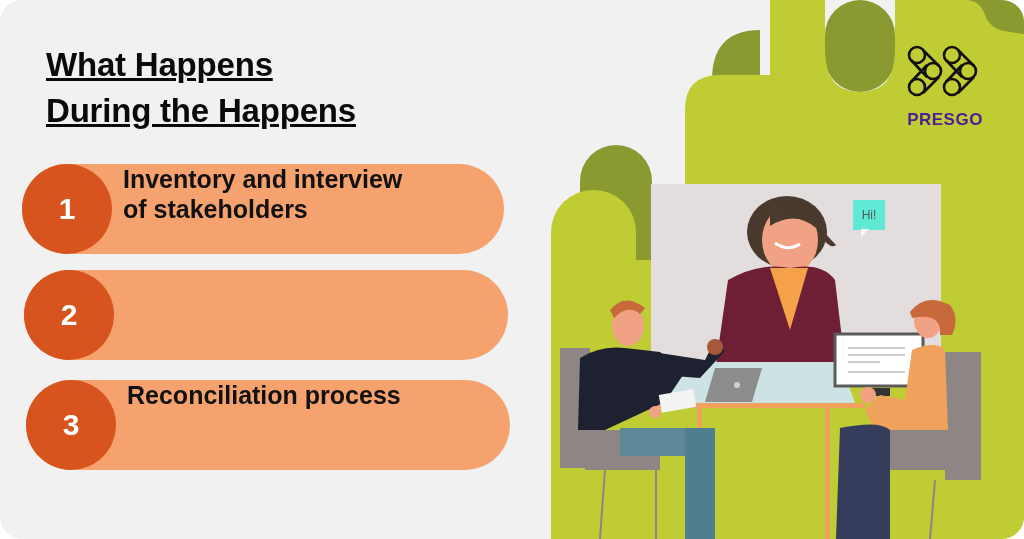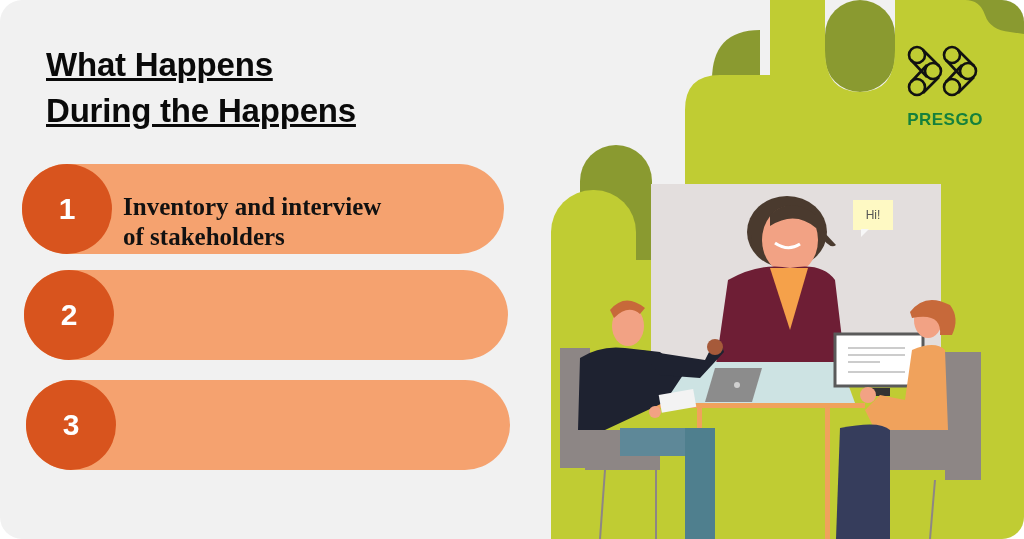--- a/index.html
+++ b/index.html
@@ -20,32 +20,32 @@
     position: absolute; left: 22px; height: 90px;
     background: #f5a26f; border-radius: 45px;
   }
   .step-num {
     position: absolute; left: 0; top: 0; width: 90px; height: 90px;
     border-radius: 50%; background: #d8541e; color: #ffffff;
     font-size: 30px; font-weight: 700; display: flex; align-items: center; justify-content: center;
   }
   .step-label {
     position: absolute; left: 101px; top: 0; height: 88px;
-    display: flex; flex-direction: column; justify-content: flex-end;
-    font-size: 25px; font-weight: 700; color: #111111; line-height: 30px; font-family: Liberation Serif, serif;
+    display: flex; flex-direction: column; justify-content: flex-start;
+    font-size: 25px; font-weight: 700; color: #111111; line-height: 30px;
   }
   .step-label span { display: block; }
   .art { position: absolute; left: 0; top: 0; width: 1024px; height: 539px; }
   .logo-text {
     position: absolute; left: 906px; top: 110px; width: 78px; text-align: center;
-    font-size: 17px; font-weight: 700; color: #15803d; letter-spacing: 0.5px;
+    font-size: 17px; font-weight: 700; color: #4c1d95; letter-spacing: 0.5px;
   }
   .bubble {
-    position: absolute; left: 853px; top: 200px; width: 40px; height: 30px;
-    background: #fef9c3; font-size: 12px; color: #555;
+    position: absolute; left: 853px; top: 200px; width: 32px; height: 30px;
+    background: #5eead4; font-size: 12px; color: #555;
     display: flex; align-items: center; justify-content: center;
   }
   .bubble:after {
     content: ""; position: absolute; left: 8px; bottom: -7px;
     border-left: 0 solid transparent; border-right: 8px solid transparent;
     border-top: 8px solid #f7f7f7;
   }
 </style>
 </head>
 <body>
@@ -149,15 +149,18 @@
       <span>of stakeholders</span>
     </div>
   </div>
 
   <div class="step" style="top:270px; left:24px; width:484px;">
     <div class="step-num">2</div>
   </div>
 
   <div class="step" style="top:380px; left:26px; width:484px;">
     <div class="step-num">3</div>
+    <div class="step-label">
+      <span>Reconciliation process</span>
+    </div>
   </div>
 
 </div>
 
 </body></html>

